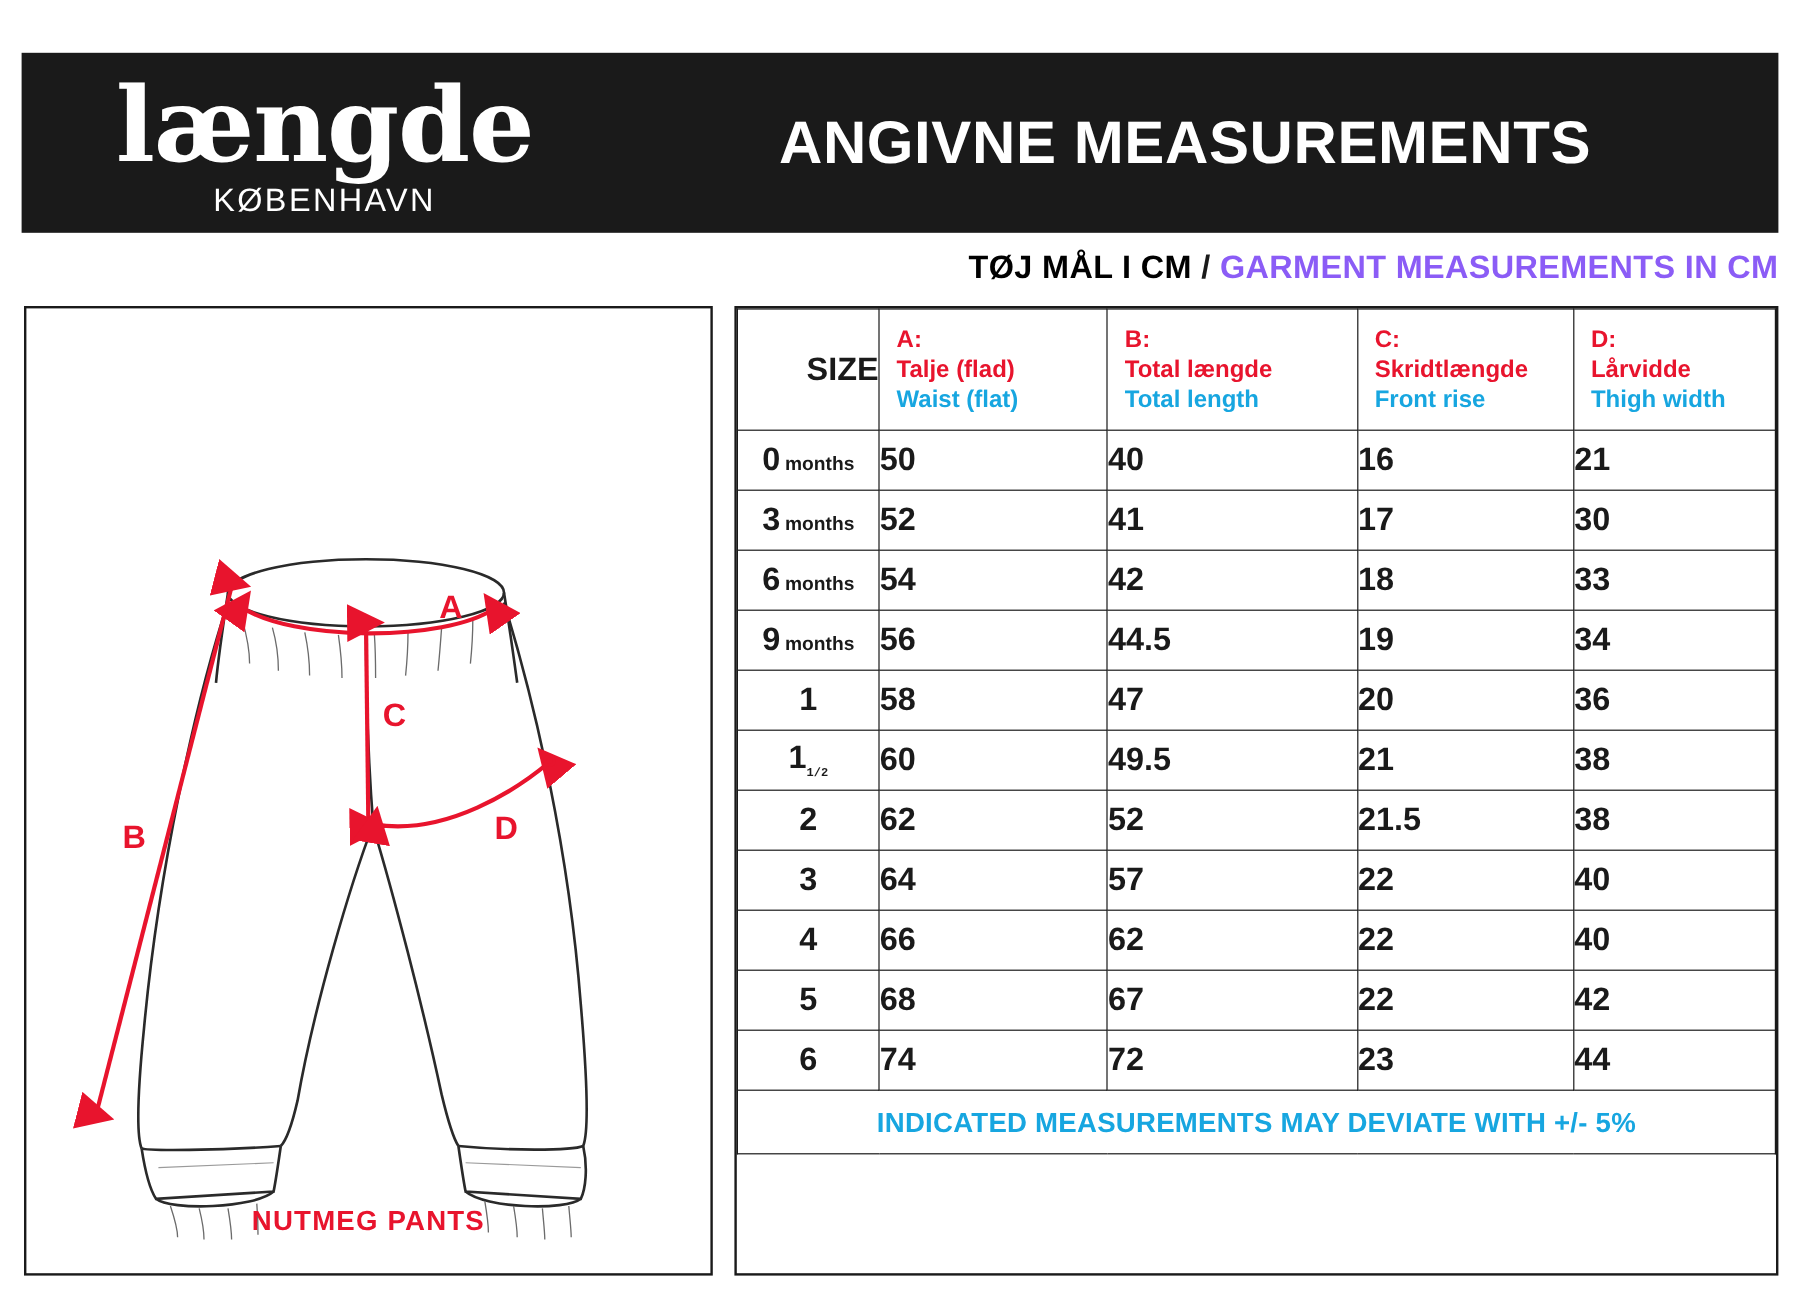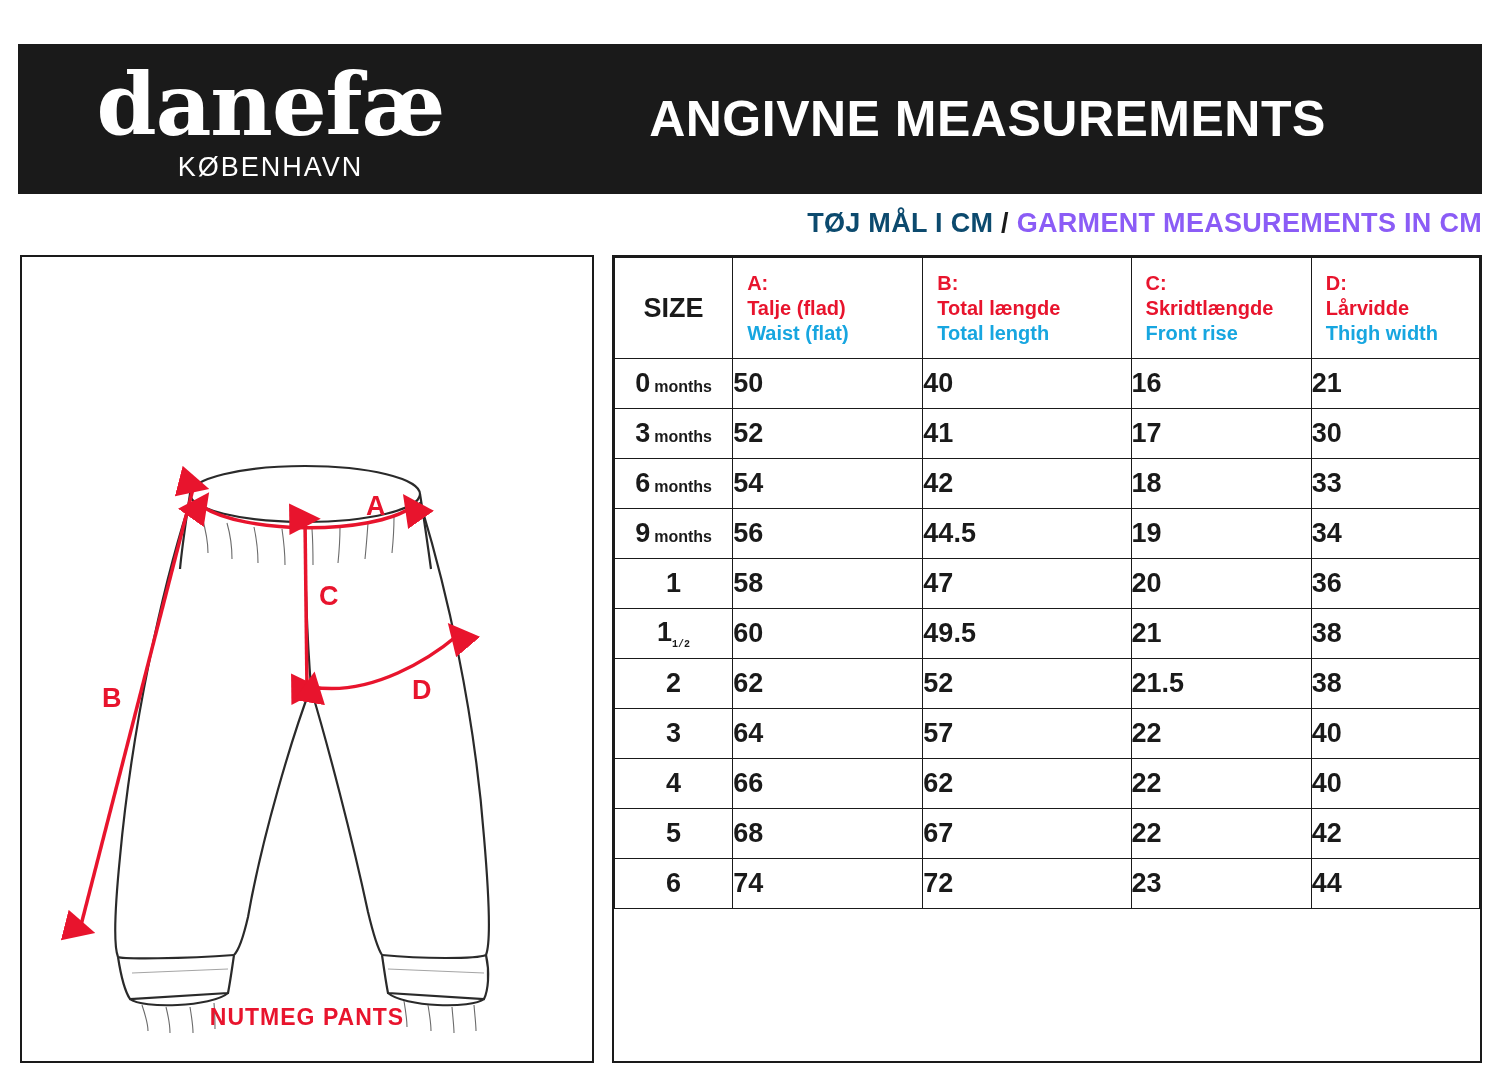--- a/index.html
+++ b/index.html
@@ -61,21 +61,21 @@
   .subtitle-line {
     position: absolute;
     left: 612px;
     top: 208px;
     width: 870px;
     text-align: right;
     font-size: 27px;
     font-weight: bold;
     letter-spacing: 0.3px;
   }
-  .sub-da { color: #0c4a6e; }
+  .sub-da { color: #000000; }
   .sub-sep { color: #1a1a1a; }
   .sub-en { color: #8b5cf6; }
 
   
   .illus-panel {
     position: absolute;
     left: 20px;
     top: 255px;
     width: 574px;
     height: 808px;
@@ -150,21 +150,21 @@
     font-size: 20px;
     font-weight: bold;
     display: block;
     line-height: 1.25;
   }
   .hd-size {
     color: #1a1a1a;
     font-size: 27px;
     font-weight: bold;
     display: block;
-    text-align: center;
+    text-align: right;
   }
   th.size-head { text-align: center !important; padding-left: 0 !important; }
 
   tr.data-row td {
     height: 49px;
     font-size: 27px;
     font-weight: bold;
     color: #1a1a1a;
   }
   td.size-cell {
@@ -186,21 +186,21 @@
     letter-spacing: 0.2px;
   }
   .note-da { color: #e8142d; }
   .note-en { color: #17a6e0; }
 </style>
 </head>
 <body>
 
 <div class="header-bar">
   <div class="brand-block">
-    <span class="brand-name">danefæ</span>
+    <span class="brand-name">længde</span>
     <span class="brand-sub">KØBENHAVN</span>
   </div>
   <div class="header-title">ANGIVNE MEASUREMENTS</div>
 </div>
 
 <div class="subtitle-line">
   <span class="sub-da">TØJ MÅL I CM</span>
   <span class="sub-sep">/</span>
   <span class="sub-en">GARMENT MEASUREMENTS IN CM</span>
 </div>
@@ -392,15 +392,18 @@
         </tr>
         <tr class="data-row">
           <td class="size-cell"><span class="size-num">6</span></td>
           <td class="val-cell">74</td>
           <td class="val-cell">72</td>
           <td class="val-cell">23</td>
           <td class="val-cell">44</td>
         </tr>
       </tbody>
     <tfoot>
+      <tr class="note-row">
+        <td colspan="5" class="note-en">INDICATED MEASUREMENTS MAY DEVIATE WITH +/- 5%</td>
+      </tr>
     </tfoot>
   </table>
 </div>
 
 </body></html>

